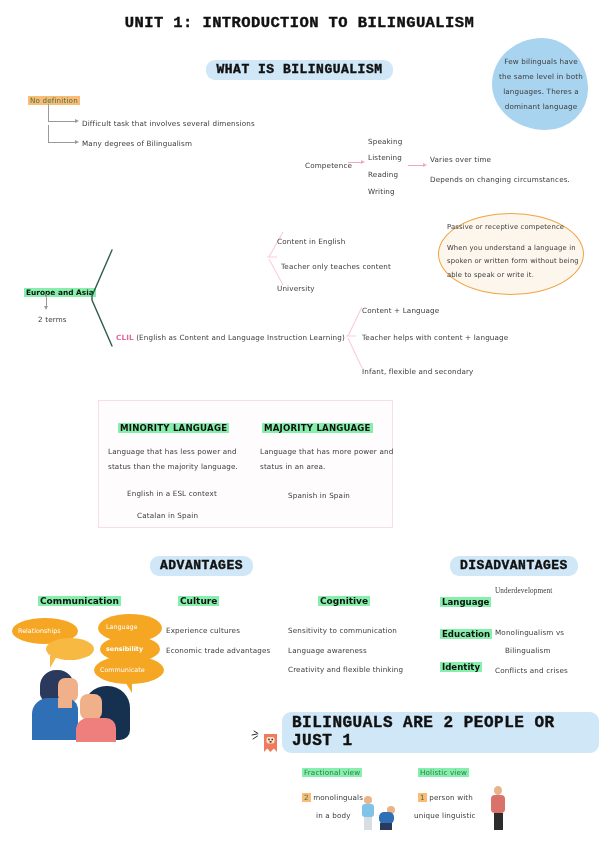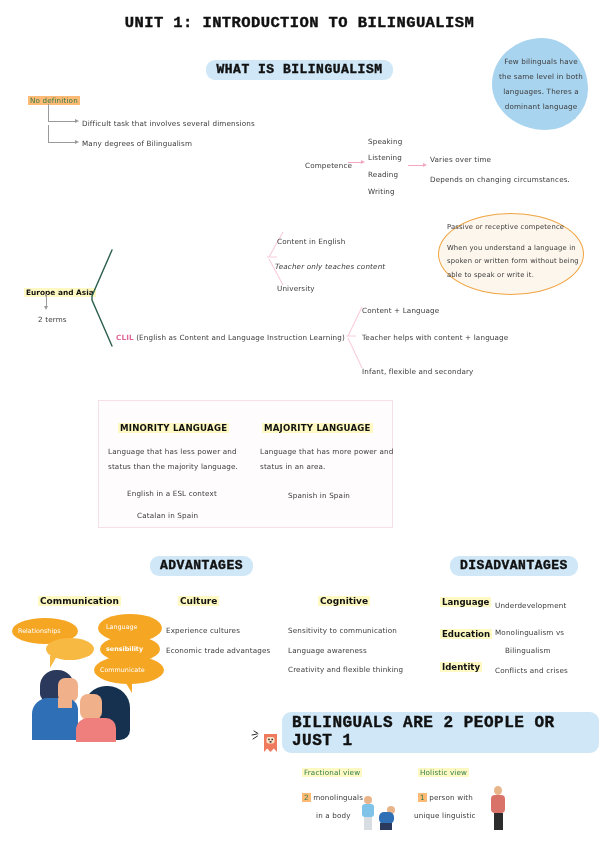--- a/index.html
+++ b/index.html
@@ -49,21 +49,21 @@
   .hand {
     font-family: "DejaVu Sans", sans-serif;
     font-size: 7.2px;
     color: #3a3a3a;
     line-height: 15px;
     letter-spacing: 0.15px;
     white-space: nowrap;
   }
 
   .hl-yellow { background: #fdba74; padding: 0 2px; }
-  .hl-green  { background: #fef9c3; padding: 0 2px; }
+  .hl-green  { background: #86efac; padding: 0 2px; }
   .green-txt { color: #2f7a4a; }
   .pink-txt  { color: #e0679a; }
 
   
   #blue-blob {
     left: 492px; top: 38px; width: 96px; height: 92px;
     background: #a9d4ef;
     border-radius: 52% 48% 44% 56% / 50% 56% 44% 50%;
   }
   #blue-blob-text { left: 498px; top: 54px; width: 86px; text-align: center; }
@@ -197,21 +197,21 @@
   <div class="abs hand" style="left:38px; top:312px;">2 terms</div>
 
   <svg class="abs" style="left:88px; top:248px;" width="26" height="100" viewBox="0 0 26 100">
     <path d="M24 2 L4 48 L4 52 L24 98" fill="none" stroke="#2d5f4f" stroke-width="1.4" stroke-linecap="round"></path>
   </svg>
 
   <svg class="abs" style="left:266px; top:230px;" width="18" height="58" viewBox="0 0 18 58">
     <path d="M17 2 L3 27 M1 27 L11 27 M17 55 L3 29" fill="none" stroke="#f9cdda" stroke-width="1.1"></path>
   </svg>
   <div class="abs hand" style="left:277px; top:234px;">Content in English</div>
-  <div class="abs hand" style="left:275px; top:259px;font-style:italic;">Teacher only teaches content</div>
+  <div class="abs hand" style="left:281px; top:259px;">Teacher only teaches content</div>
   <div class="abs hand" style="left:277px; top:281px;">University</div>
 
   <div class="abs hand" style="left:116px; top:330px;">
     <span class="pink-txt" style="font-weight:700;">CLIL</span>
     <span>(English as Content and Language Instruction Learning)</span>
   </div>
   <svg class="abs" style="left:345px; top:305px;" width="18" height="66" viewBox="0 0 18 66">
     <path d="M17 2 L3 31 M1 31 L11 31 M17 63 L3 33" fill="none" stroke="#f9cdda" stroke-width="1.1"></path>
   </svg>
   <div class="abs hand" style="left:362px; top:303px;">Content + Language</div>
@@ -256,21 +256,21 @@
   <div class="abs hand" style="left:166px; top:623px;">Experience cultures</div>
   <div class="abs hand" style="left:166px; top:643px;">Economic trade advantages</div>
 
   <div class="abs hand" style="left:288px; top:623px;">Sensitivity to communication</div>
   <div class="abs hand" style="left:288px; top:643px;">Language awareness</div>
   <div class="abs hand" style="left:288px; top:662px;">Creativity and flexible thinking</div>
 
   <div class="abs dis-head" style="left:440px; top:597px;">
     <span class="hl-green">Language</span>
   </div>
-  <div class="abs hand" style="left:495px; top:598px;">Underdevelopment</div>
+  <div class="abs hand" style="left:495px; top:584px;font-family:Liberation Serif, serif;">Underdevelopment</div>
 
   <div class="abs dis-head" style="left:440px; top:629px;">
     <span class="hl-green">Education</span>
   </div>
   <div class="abs hand" style="left:495px; top:625px;">Monolingualism vs</div>
   <div class="abs hand" style="left:505px; top:643px;">Bilingualism</div>
 
   <div class="abs dis-head" style="left:440px; top:662px;">
     <span class="hl-green">Identity</span>
   </div>

